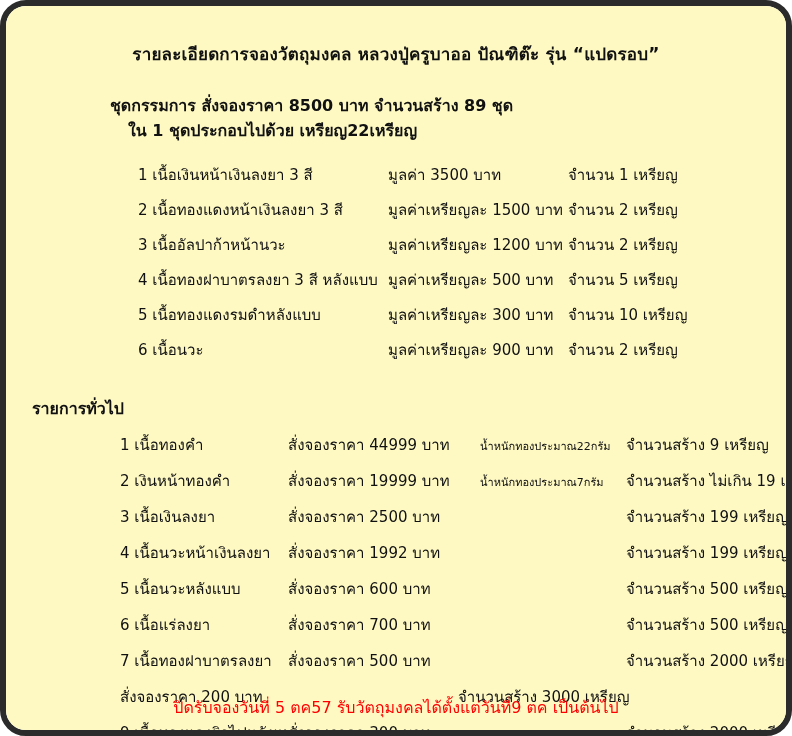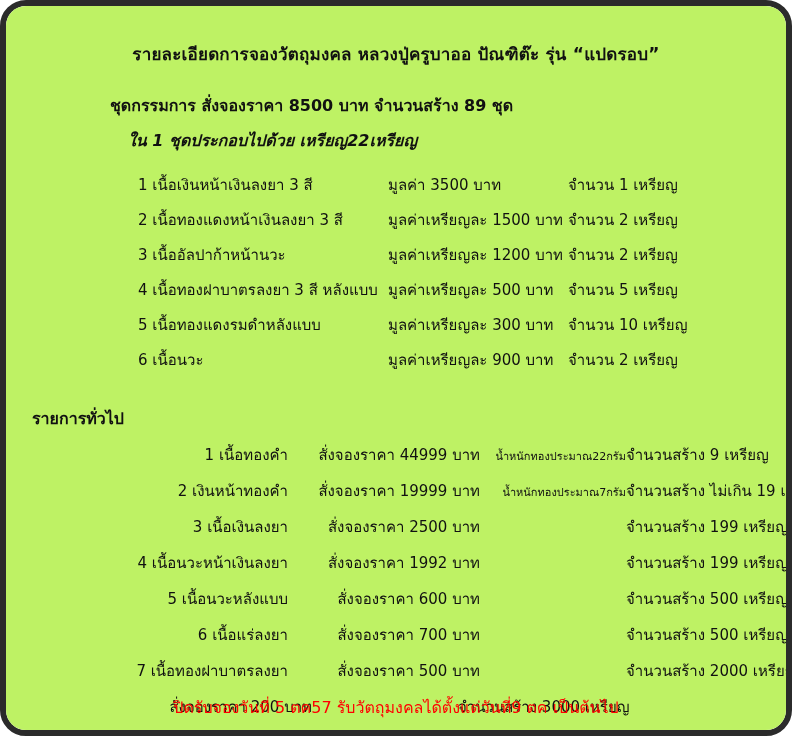--- a/index.html
+++ b/index.html
@@ -20,21 +20,21 @@
     box-sizing: border-box;
     background: #ffffff;
     
     border: 6px solid #2b2b2b;
     border-radius: 26px;
     overflow: hidden;
   }
   .paper {
     position: absolute;
     inset: 0;
-    background: #bef264;
+    background: #fef9c3;
     padding: 18px 26px 8px 26px;
     box-sizing: border-box;
   }
   .doc-title {
     text-align: center;
     font-weight: bold;
     font-size: 17px;
     color: #111111;
     margin-top: 16px;
     letter-spacing: 0.2px;
@@ -48,22 +48,21 @@
   .sub-head {
     font-weight: bold;
     font-size: 16px;
     color: #111111;
     margin-left: 96px;
   }
   .committee-block {
     margin-top: 26px;
   }
   .sub-head-row {
-    margin-top: 10px;
-    font-style: italic;
+    margin-top: 0;
   }
   .rows {
     margin-top: 20px;
   }
   .row {
     display: flex;
     align-items: baseline;
     font-size: 15px;
     color: #111111;
     margin-left: 106px;
@@ -91,21 +90,20 @@
     margin-top: 12px;
   }
   .grow {
     display: flex;
     align-items: baseline;
     font-size: 15px;
     color: #111111;
     margin-left: 88px;
     margin-bottom: 12px;
     white-space: nowrap;
-    text-align: right;
   }
   .g-name {
     width: 168px;
     flex: 0 0 168px;
   }
   .g-price {
     width: 192px;
     flex: 0 0 192px;
   }
   .g-note {

